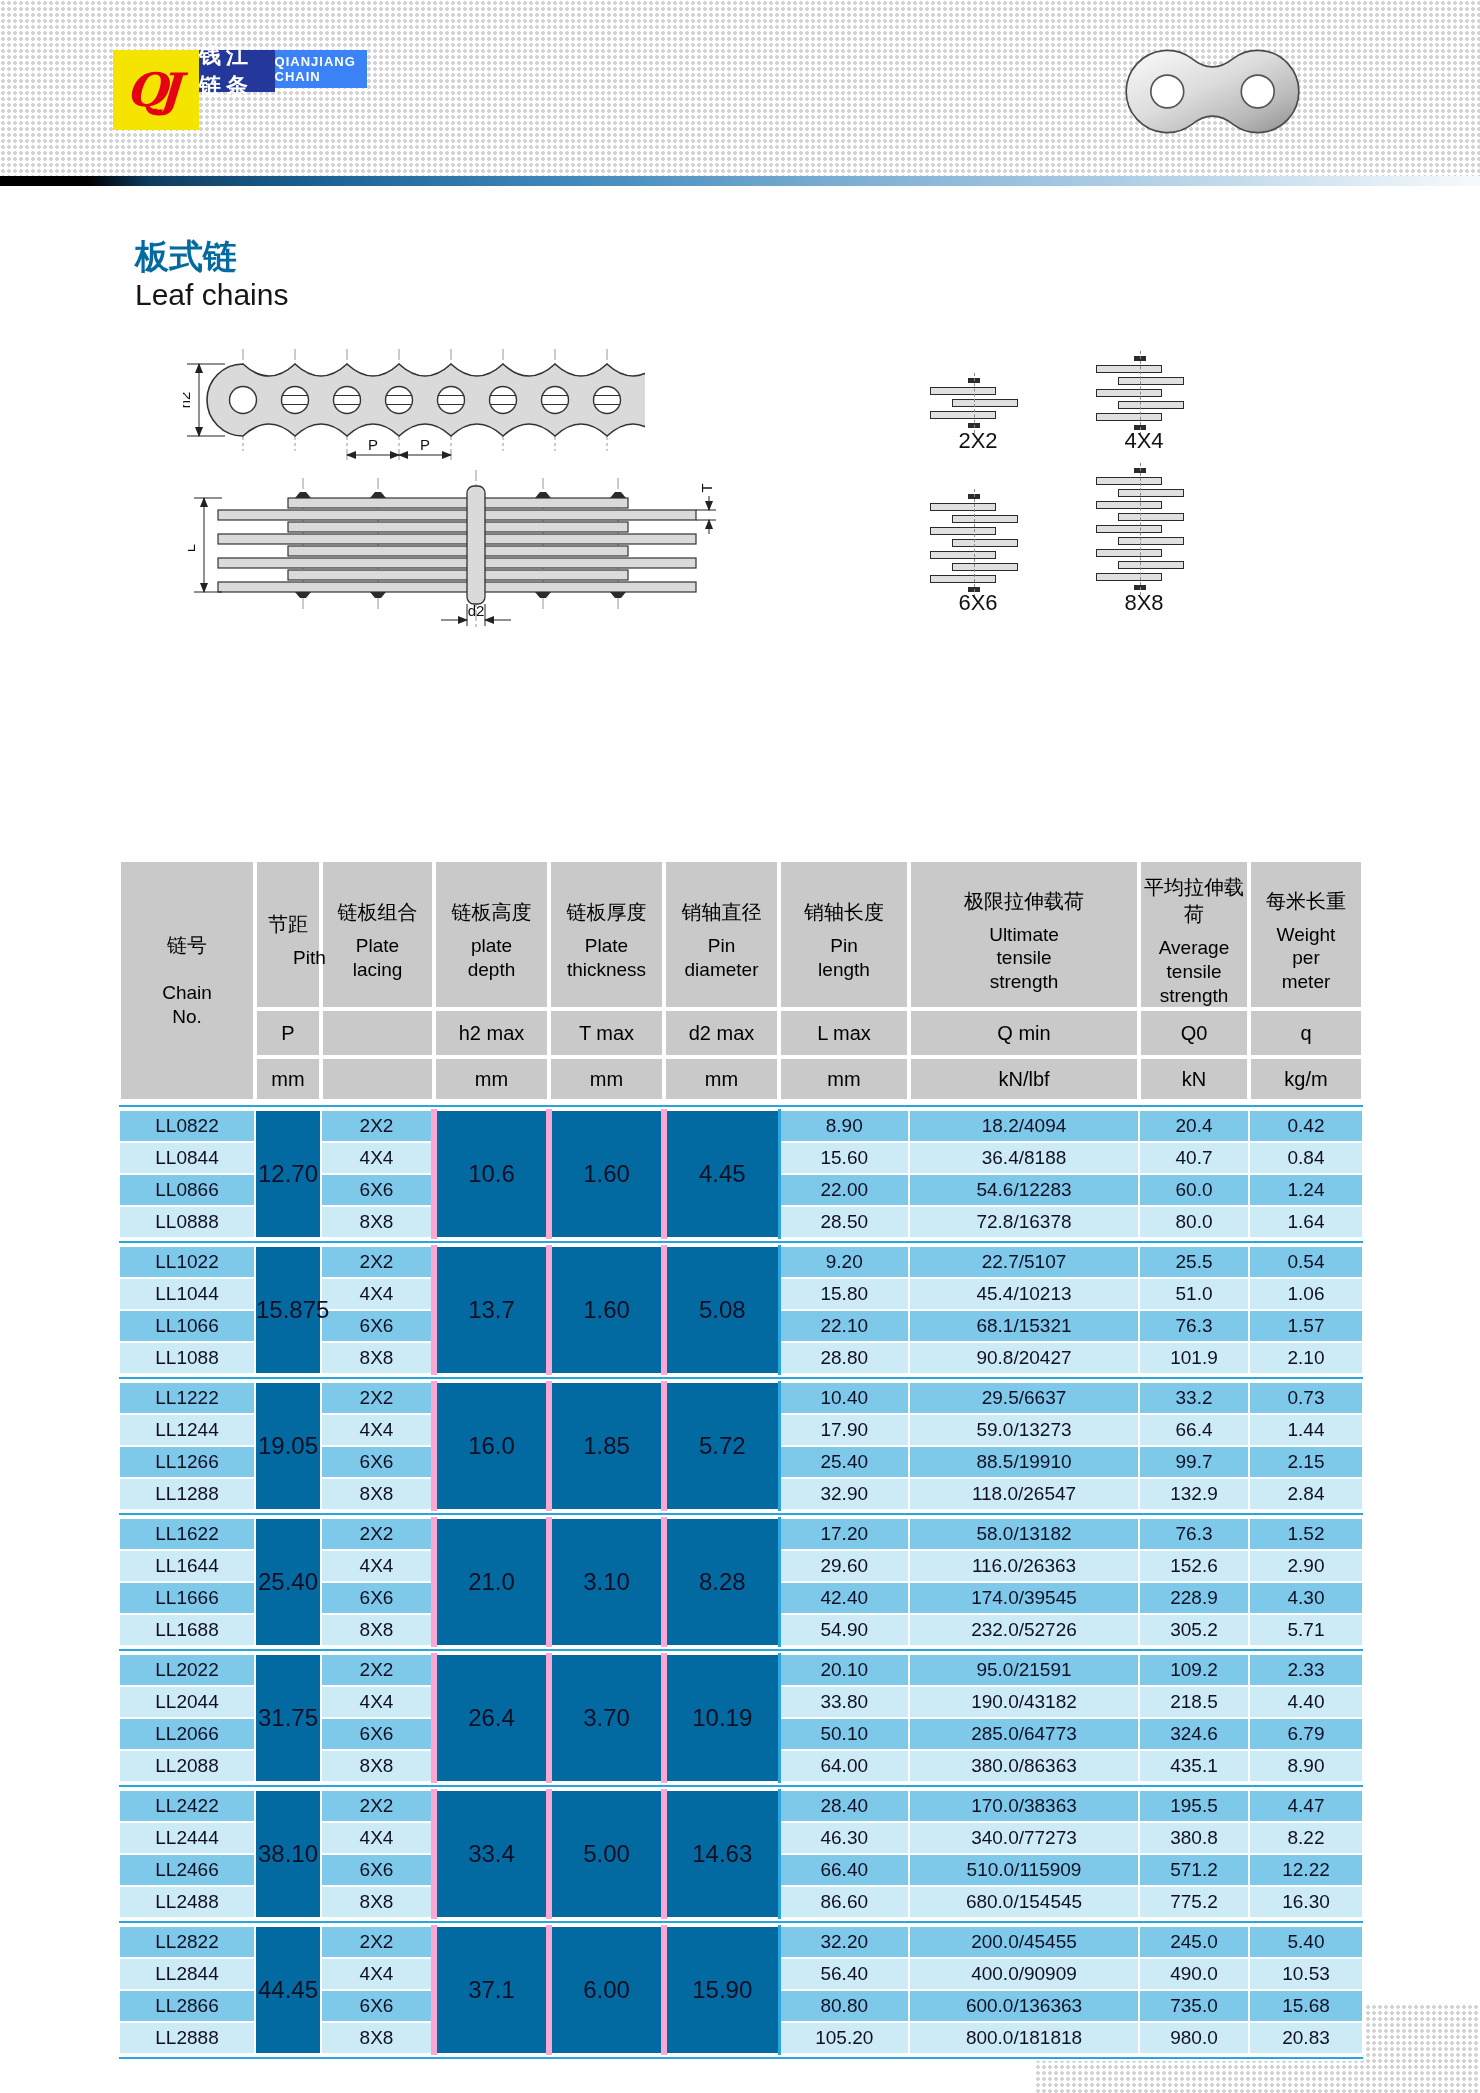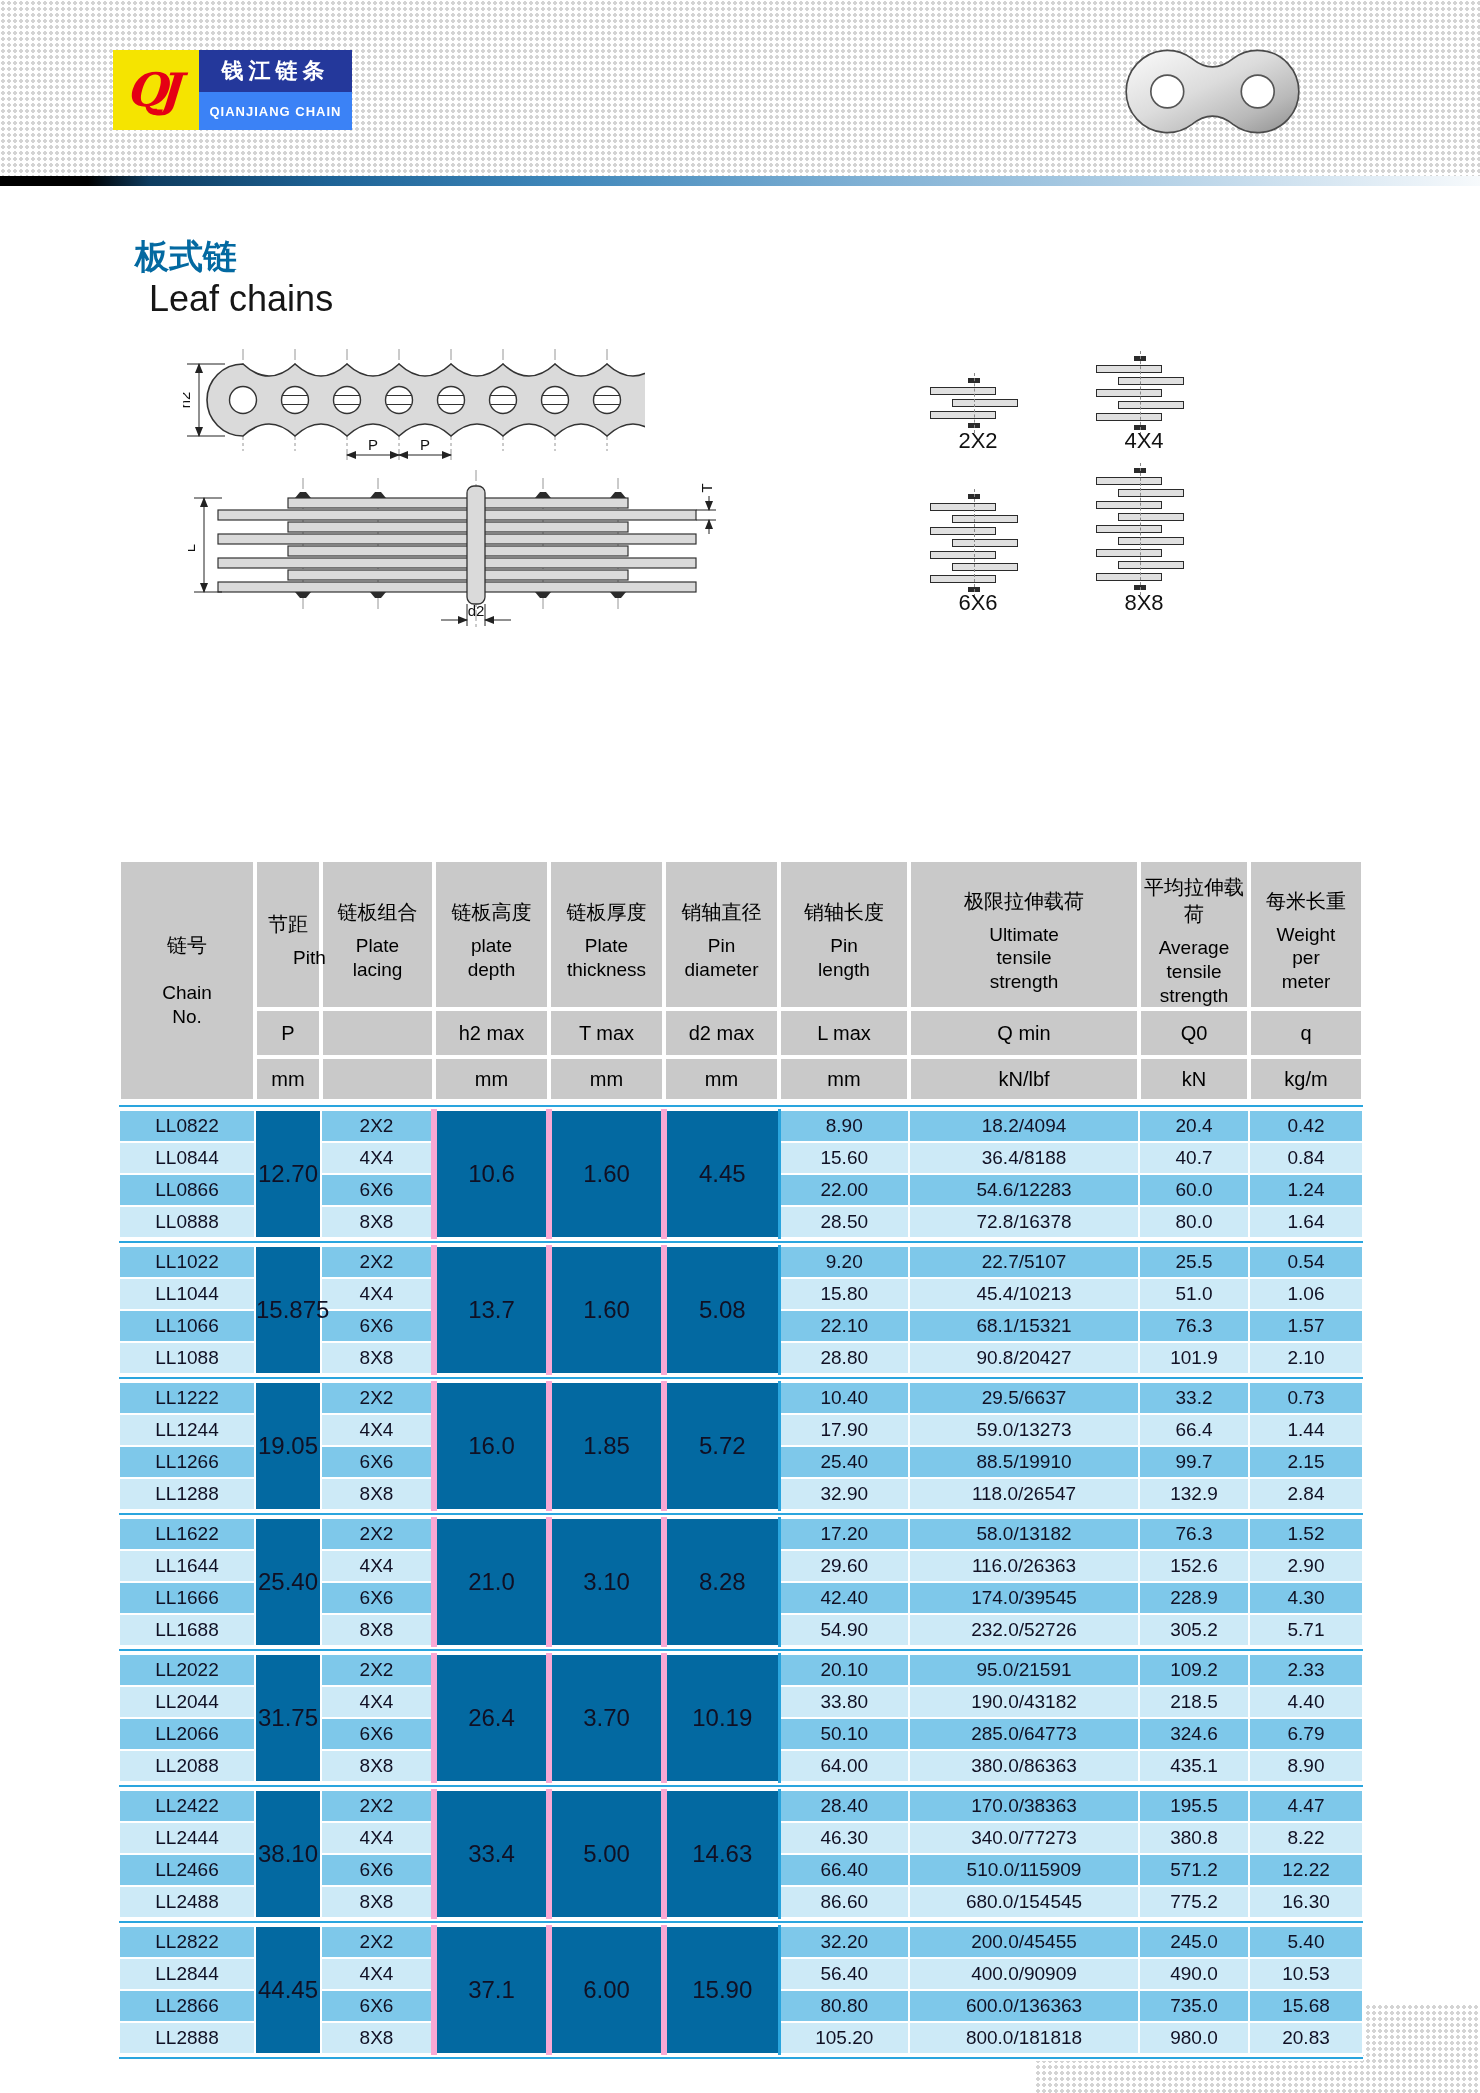--- a/index.html
+++ b/index.html
@@ -16,31 +16,31 @@
   
   .divider{position:absolute;left:0;top:176px;width:1480px;height:10px;
            background:linear-gradient(to right,#000 0,#000 88px,#0e3c5f 150px,#1e6396 330px,
                       #3f87ba 560px,#7fb0d4 860px,#b9d4e8 1180px,#eaf2f8 1420px,#f7fafc 100%);}
 
   
   .logo{position:absolute;left:113px;top:50px;display:flex;}
   .logo-yellow{width:86px;height:80px;background:#f5e400;display:flex;align-items:center;justify-content:center;}
   .logo-monogram{font-family:"DejaVu Serif",serif;font-style:italic;font-weight:bold;font-size:46px;
                  color:#e50014;letter-spacing:-8px;transform:skew(-6deg);line-height:1;padding-right:6px;}
-  .logo-right{width:153px;display:flex;flex-direction:column;}
+  .logo-right{width:168px;display:flex;}
   .logo-cn{height:42px;background:#24389b;color:#fff;font-size:22px;font-weight:bold;
            letter-spacing:5px;display:flex;align-items:center;justify-content:center;}
   .logo-en{height:38px;background:#3b82f6;color:#fff;font-size:13px;font-weight:bold;
            letter-spacing:1px;display:flex;align-items:center;justify-content:center;}
 
   .plate-art{position:absolute;left:1120px;top:44px;}
 
   
   .title-cn{position:absolute;left:135px;top:234px;font-size:34px;font-weight:600;color:#0369a1;}
-  .title-en{position:absolute;left:149px;top:278px;font-size:36px;font-weight:400;color:#161616;}
+  .title-en{position:absolute;left:135px;top:278px;font-size:30px;font-weight:400;color:#161616;}
 
   
   .svg-abs{position:absolute;}
 
   
   .lacing{position:absolute;width:96px;display:flex;flex-direction:column;gap:4px;align-items:flex-start;}
   .lbar{width:66px;height:8px;background:#e0e0e0;border:1.5px solid #2b2b2b;box-sizing:border-box;}
   .lbar.off{margin-left:22px;}
   .nub{width:12px;height:5px;background:#2b2b2b;margin-left:38px;}
   .cline{position:absolute;left:44px;top:-5px;bottom:-5px;width:0;border-left:1px dashed #8a8a8a;}

